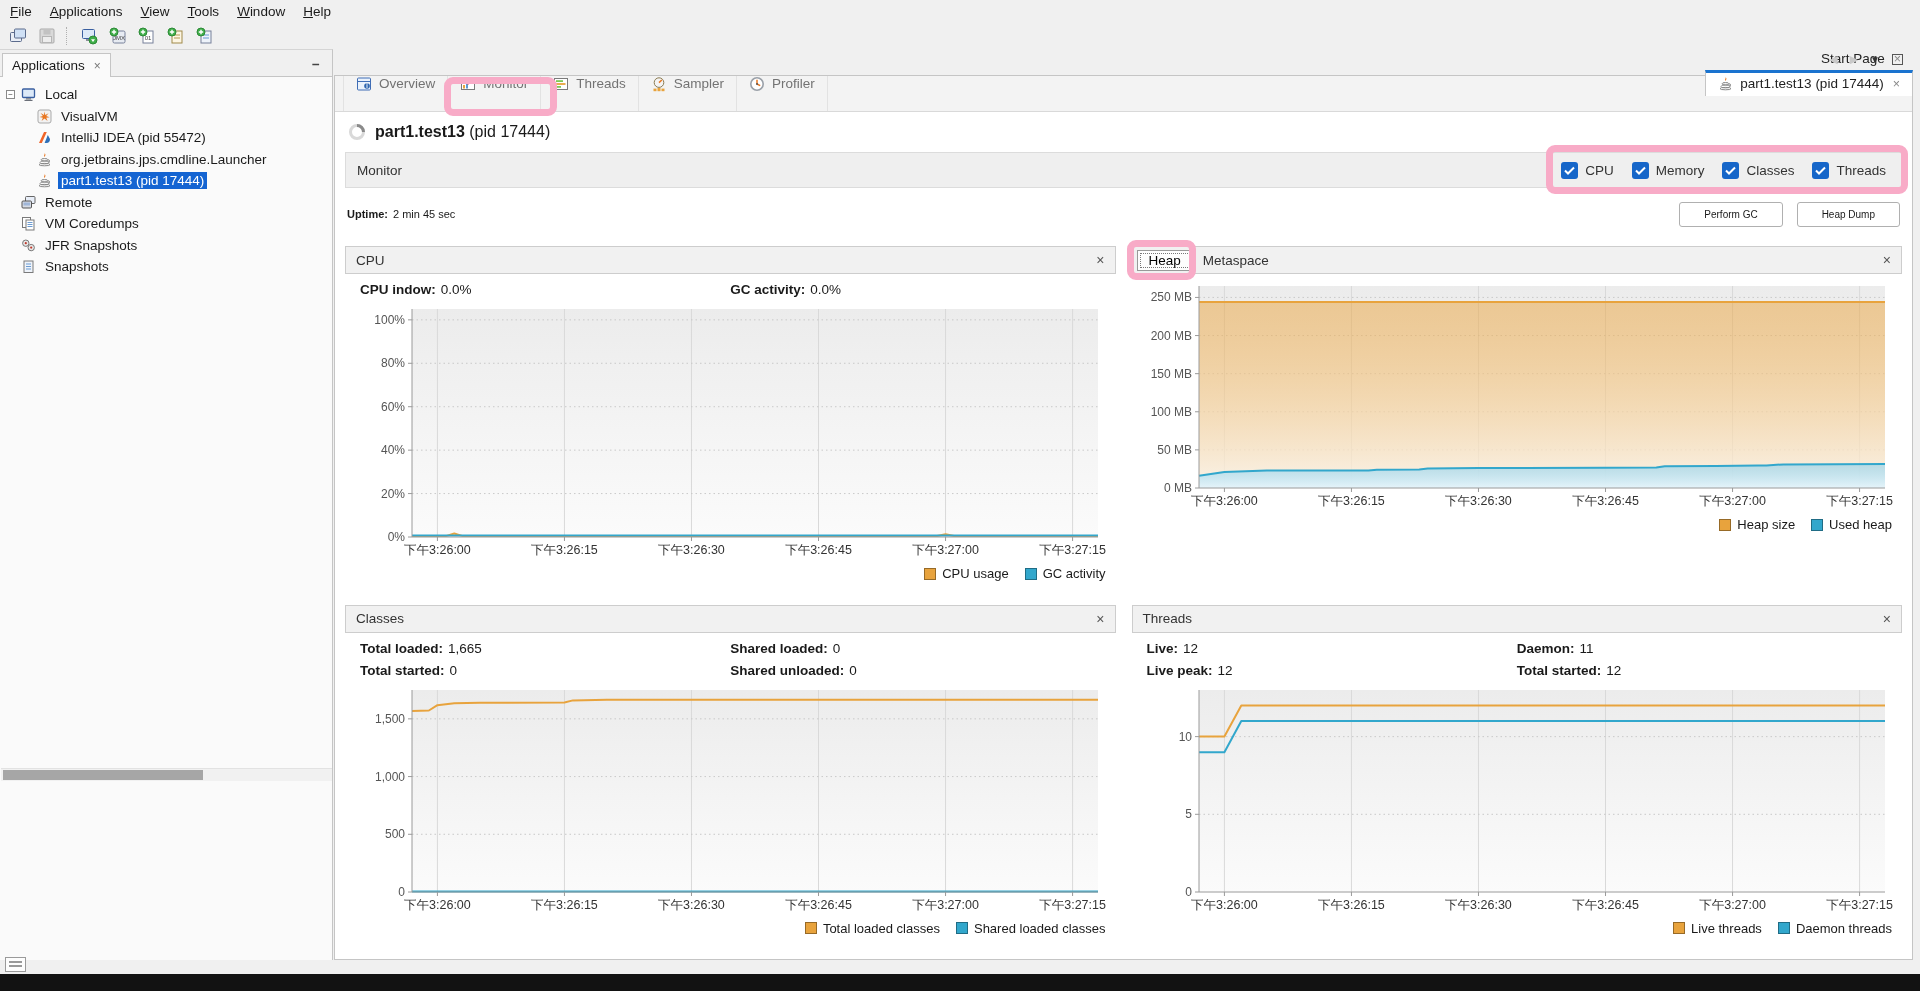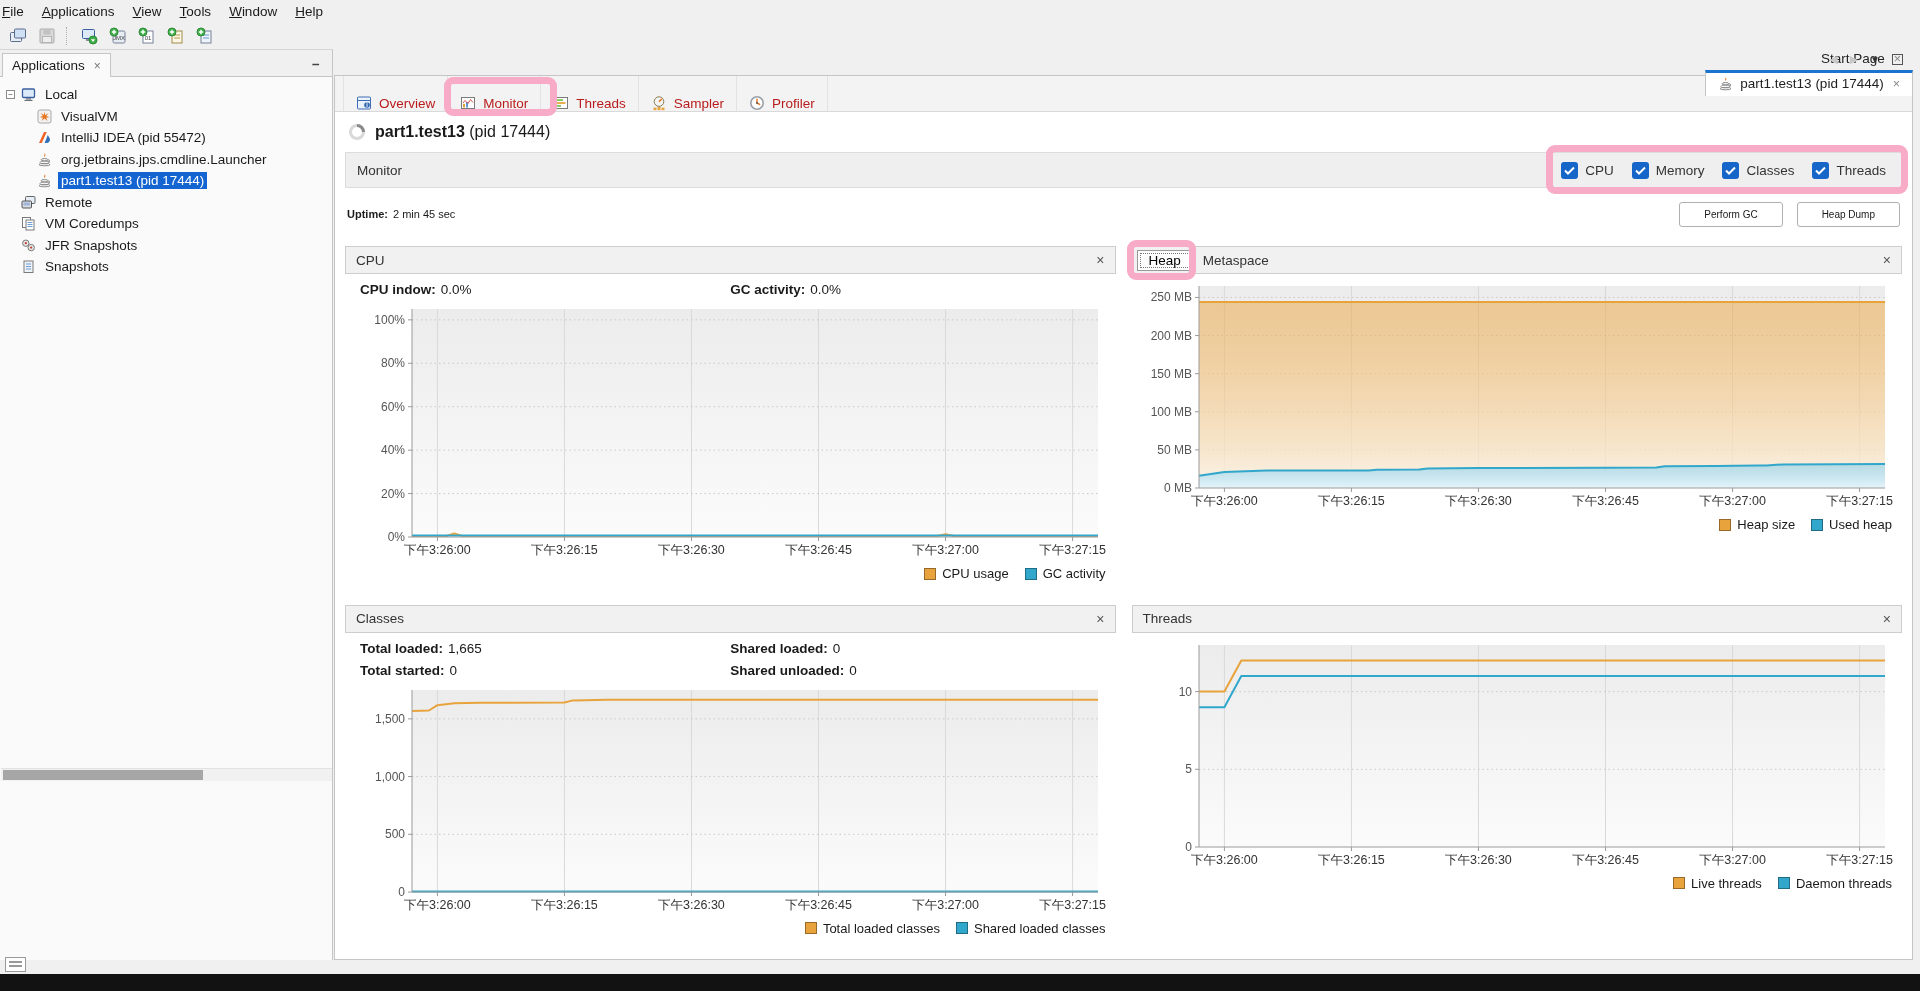--- a/index.html
+++ b/index.html
@@ -1,21 +1,21 @@
 <!DOCTYPE html>
 <html style="--accent_orange: #e8a33d; --accent_blue: #32a7cc; --selection_blue: #1464d2; --checkbox_blue: #1666c9; --annotation_pink: #f8abc7; --tab_accent: #1a73cf;"><head>
 <meta charset="utf-8">
 <style>
   * { margin:0; padding:0; box-sizing:border-box; }
   html,body { width:1920px; height:991px; }
   body { font-family:"Liberation Sans","DejaVu Sans",sans-serif; font-size:13.5px; color:#1a1a1a; background:#f0f0f0; overflow:hidden; }
   .app { position:relative; width:1920px; height:991px; background:#f0f0f0; overflow:hidden; }
 
   
-  .menubar { height:22px; display:flex; align-items:center; }
+  .menubar { height:22px; display:flex; align-items:center; padding-left:8px; }
   .menu-item { padding:2px 10px 2px 2px; margin-right:6px; cursor:default; }
   .mn { text-decoration:underline; }
   .toolbar { height:27px; display:flex; align-items:center; padding-left:5px; gap:3px; }
   .tb-btn { width:26px; height:24px; display:flex; align-items:center; justify-content:center; border:1px solid transparent; border-radius:2px; }
   .tb-sep { width:4px; height:18px; border-left:1px dotted #b0b0b0; margin:0 3px; }
 
   
   .sidebar { position:absolute; left:0; top:49px; width:333px; bottom:31px; background:#fafafa; border-right:1px solid #c5c5c5; border-top:1px solid #d5d5d5; }
   .side-header { height:27px; display:flex; align-items:flex-end; border-bottom:1px solid #c5c5c5; background:#f0f0f0; }
   .side-tab { display:flex; align-items:center; gap:9px; background:#fafafa; border:1px solid #c5c5c5; border-bottom:none; padding:4px 9px; margin-left:2px; position:relative; top:1px; font-size:13.5px; }
@@ -39,21 +39,21 @@
   .tab-x { color:#888; font-size:12.5px; margin-left:2px; }
   .tab-controls { position:absolute; right:10px; top:6px; display:flex; align-items:center; gap:12px; z-index:2; }
   .nav-arrow { color:#c9c9c9; font-size:11px; }
   .dd-arrow { color:#333; font-size:10px; }
   .max-box { width:11px; height:11px; border:1.5px solid #555; display:inline-block; }
 
   .content { position:absolute; top:28px; left:0; right:0; bottom:0; background:#fff; border:1px solid #c5c5c5; display:flex; flex-direction:column; z-index:1; }
 
   
   .subtabs { height:36px; background:#f3f3f3; border-bottom:1px solid #d9d9d9; display:flex; align-items:stretch; padding-left:8px; flex:0 0 auto; }
-  .subtab { display:flex; align-items:flex-end; gap:7px; padding:0 12px; border-right:1px solid #e2e2e2; color:#b91c1c; }
+  .subtab { display:flex; align-items:flex-start; gap:7px; padding:0 12px; border-right:1px solid #e2e2e2; color:#737373; }
   .subtab:first-child { border-left:1px solid #e2e2e2; }
 
   
   .proc-header { height:40px; display:flex; align-items:center; gap:9px; padding-left:13px; font-size:16px; flex:0 0 auto; }
   .proc-header b { font-weight:bold; }
   .monitor-bar { height:36px; margin:0 10px; background:#efefef; border:1px solid #dcdcdc; display:flex; align-items:center; padding:0 11px; color:#333; flex:0 0 auto; }
   .cb-group { margin-left:auto; display:flex; gap:18px; align-items:center; padding-right:4px; }
   .cb { display:flex; align-items:center; gap:7px; }
   .cb-box { width:17px; height:17px; background:var(--checkbox_blue,#1666c9); border-radius:3px; display:flex; align-items:center; justify-content:center; flex:0 0 auto; }
   .uptime-row { height:52px; display:flex; align-items:center; padding:0 12px; flex:0 0 auto; }
@@ -613,20 +613,26 @@
                 <span>Shared loaded classes</span>
               </span>
           </div>
         </div>
 
         <div class="panel">
           <div class="panel-header">
             <span>Threads</span>
             <span class="panel-x">×</span>
           </div>
+          <div class="stats">
+            <span class="stat"><b>Live:</b><span>12</span></span>
+            <span class="stat"><b>Daemon:</b><span>11</span></span>
+            <span class="stat"><b>Live peak:</b><span>12</span></span>
+            <span class="stat"><b>Total started:</b><span>12</span></span>
+          </div>
           <div class="chartwrap"><svg width="758" height="234">
                 <defs>
                   <linearGradient id="g3_bg" x1="0" y1="0" x2="0" y2="1">
                     <stop offset="0" stop-color="#ececec"></stop>
                     <stop offset="1" stop-color="#fbfbfb"></stop>
                   </linearGradient>
                   <linearGradient id="g3_or" x1="0" y1="0" x2="0" y2="1">
                     <stop offset="0" stop-color="rgba(233,163,61,0.50)"></stop>
                     <stop offset="1" stop-color="rgba(250,242,230,0.88)"></stop>
                   </linearGradient>

